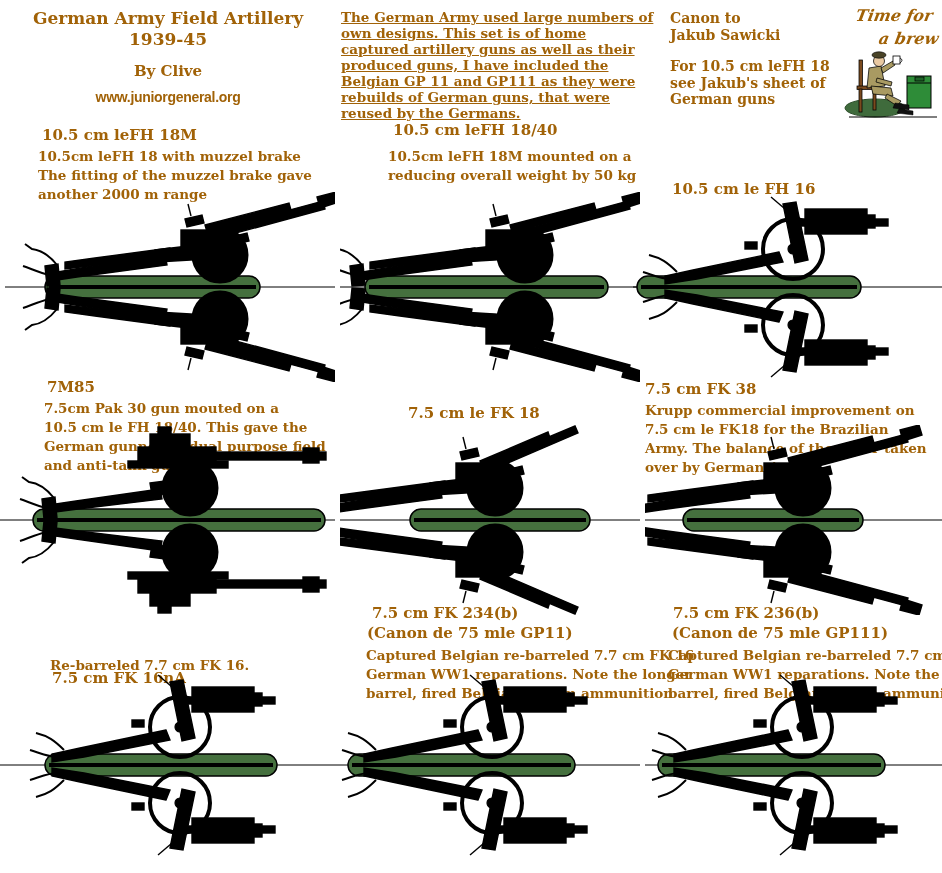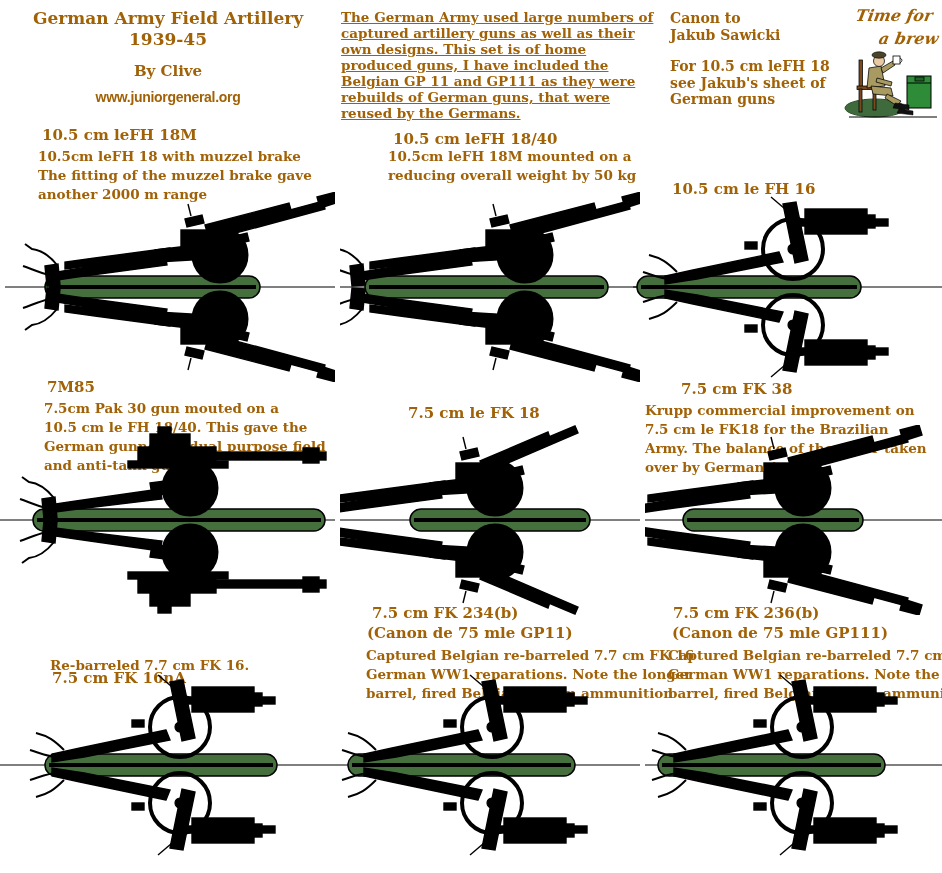--- a/index.html
+++ b/index.html
@@ -141,22 +141,22 @@
 
   <div class="title-block">
     <div class="title-line">German Army Field Artillery</div>
     <div class="title-line">1939-45</div>
     <div class="byline">By Clive</div>
     <div class="website">www.juniorgeneral.org</div>
   </div>
 
   <div class="intro">
     <div>The German Army used large numbers of</div>
+    <div>own designs. This set is of home</div>
     <div>captured artillery guns as well as their</div>
-    <div>own designs. This set is of home</div>
     <div>produced guns, I have included the</div>
     <div>Belgian GP 11 and GP111 as they were</div>
     <div>rebuilds of German guns, that were</div>
     <div>reused by the Germans.</div>
   </div>
 
   <div class="thanks">
     <div>Canon to</div>
     <div>Jakub Sawicki</div>
     <div class="gap"></div>
@@ -195,21 +195,21 @@
       <polygon points="56,63 70,65 70,69 54,67" fill="#111" stroke="#000" stroke-width="0.5"></polygon>
     </g>
   </svg>
 
   <div class="txt h" style="left:42px;top:126px;">10.5 cm leFH 18M</div>
   <div class="txt b" style="left:38px;top:147px;">
     <div>10.5cm leFH 18 with muzzel brake</div>
       <div>The fitting of the muzzel brake gave</div>
       <div>another 2000 m range</div>
   </div>
-  <div class="txt h" style="left:393px;top:130px;">10.5 cm leFH 18/40</div>
+  <div class="txt h" style="left:393px;top:121px;">10.5 cm leFH 18/40</div>
   <div class="txt b" style="left:388px;top:147px;">
     <div>10.5cm leFH 18M mounted on a</div>
       <div>reducing overall weight by 50 kg</div>
   </div>
   <div class="txt h" style="left:672px;top:180px;">10.5 cm le FH 16</div>
 
   <svg class="gun-cell gun-grey" style="left:5px;top:192px;" width="330" height="190" viewBox="0 0 330 190">
     <line class="cutline" x1="0" y1="95" x2="330" y2="95"></line>
     <rect class="base-oval" x="40" y="84" width="215" height="22" rx="11"></rect>
     <line class="base-mid" x1="44" y1="95" x2="251" y2="95"></line>
@@ -234,21 +234,21 @@
   </svg>
 
   <div class="txt h" style="left:47px;top:378px;">7M85</div>
   <div class="txt b" style="left:44px;top:399px;">
     <div>7.5cm Pak 30 gun mouted on a</div>
       <div>10.5 cm le FH 18/40. This gave the</div>
     <div>German gunners a dual purpose field</div>
       <div>and anti-tank gun.</div>
   </div>
   <div class="txt h" style="left:408px;top:404px;">7.5 cm le FK 18</div>
-  <div class="txt h" style="left:645px;top:380px;margin-left:36px;">7.5 cm FK 38</div>
+  <div class="txt h" style="left:645px;top:380px;">7.5 cm FK 38</div>
   <div class="txt b" style="left:645px;top:401px;">
     <div>Krupp commercial improvement on</div>
       <div>7.5 cm le FK18 for the Brazilian</div>
     <div>Army. The balance of the order taken</div>
       <div>over by German Army.</div>
   </div>
 
   <svg class="gun-cell gun-tan" style="left:0px;top:425px;" width="335" height="190" viewBox="0 0 335 190">
     <line class="cutline" x1="0" y1="95" x2="335" y2="95"></line>
     <rect class="base-oval" x="33" y="84" width="292" height="22" rx="11"></rect>

